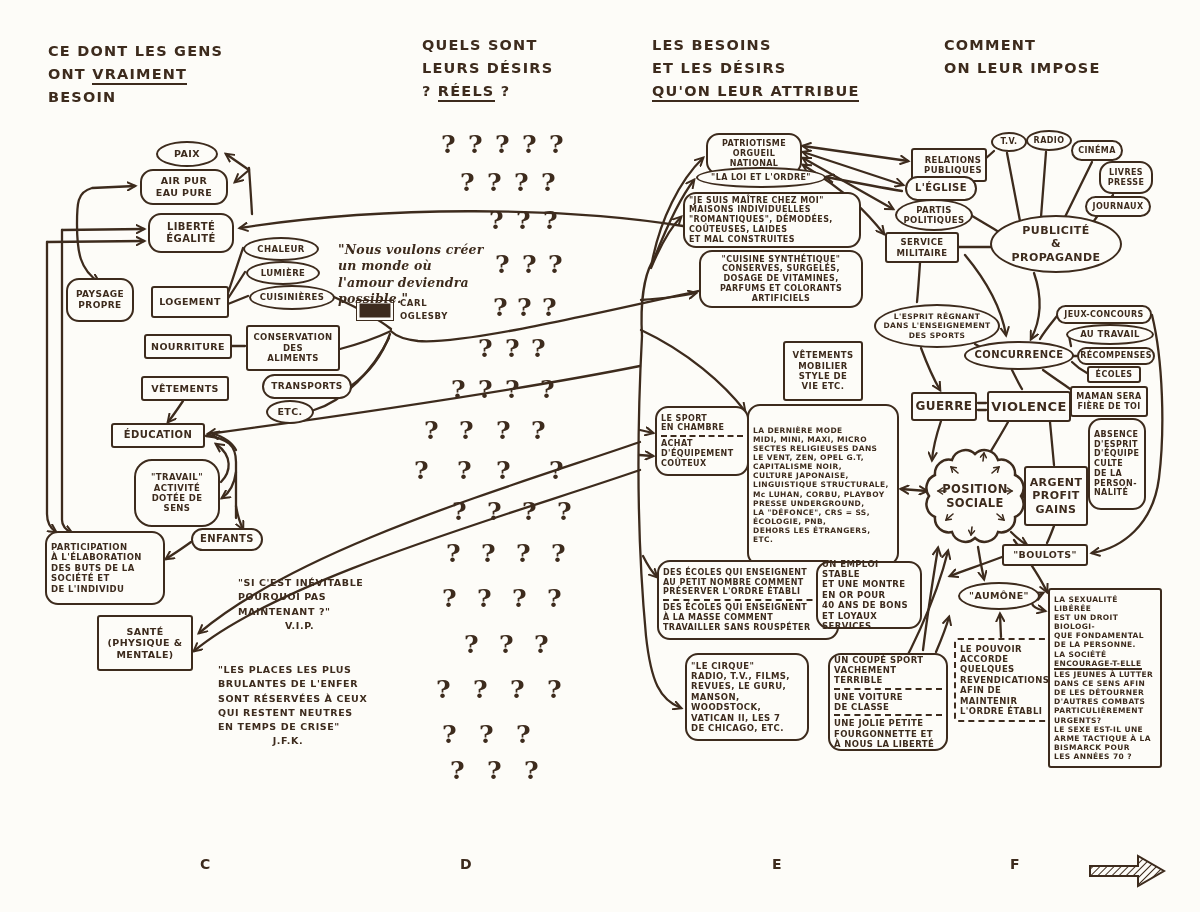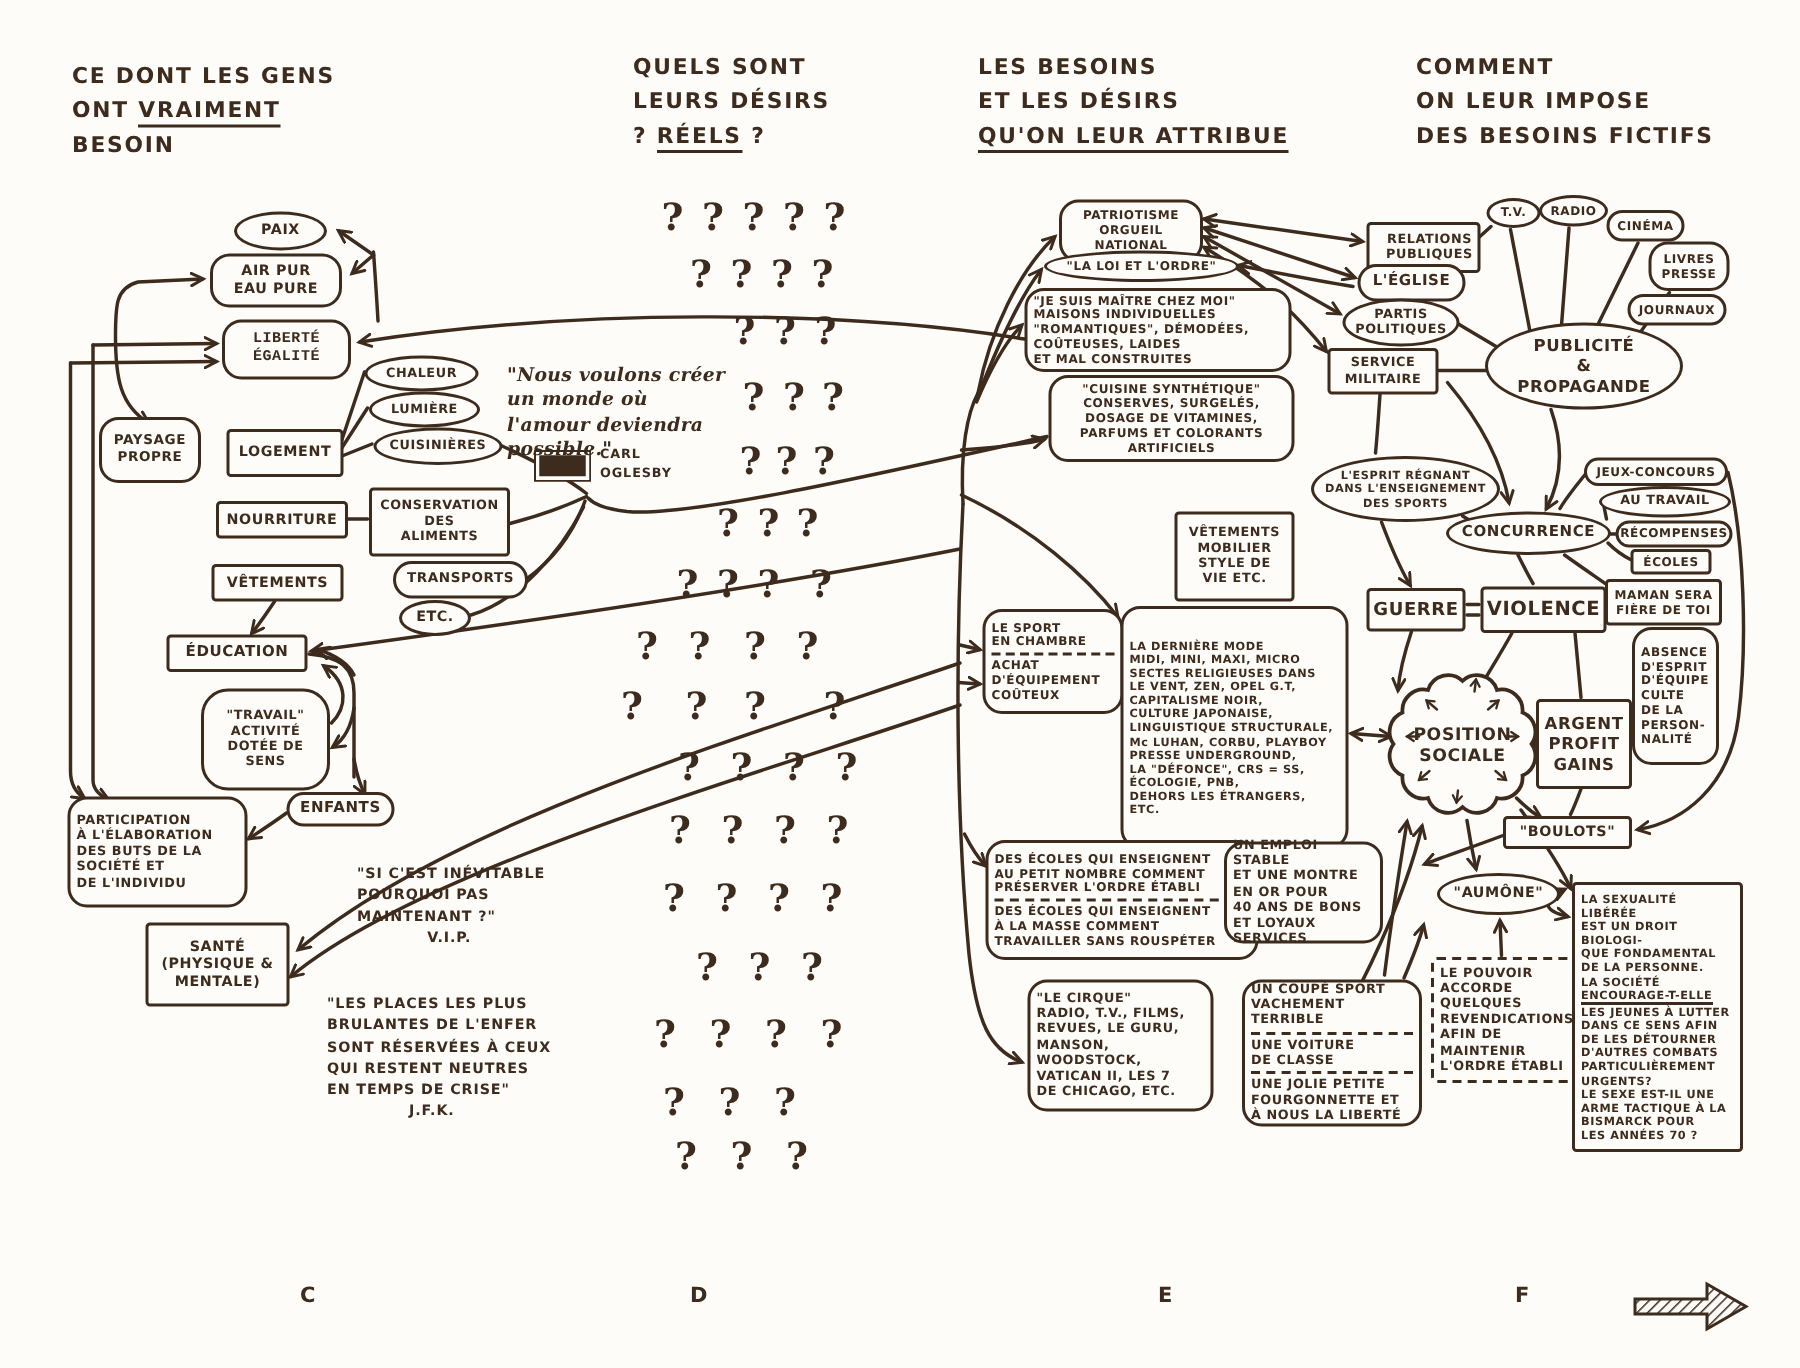--- a/index.html
+++ b/index.html
@@ -162,31 +162,31 @@
       <polygon points="1090,866 1138,866 1138,856 1164,871 1138,886 1138,876 1090,876" fill="url(#hatchp)" stroke="#3d2b1d" stroke-width="2"></polygon>
     </g>
   </svg>
 
   <div class="plaque" style="left:356px;top:300px;width:36px;height:19px;"></div>
 
   <div id="hdrs">
       <div class="hdr" style="left: 48px; top: 40px;"><span class="ln-t" style="display: block;"><span>CE DONT LES GENS</span></span><span class="ln-t" style="display: block;"><span>ONT </span><u>VRAIMENT</u></span><span class="ln-t" style="display: block;"><span>BESOIN</span></span></div>
       <div class="hdr" style="left: 422px; top: 34px;"><span class="ln-t" style="display: block;"><span>QUELS SONT</span></span><span class="ln-t" style="display: block;"><span>LEURS DÉSIRS</span></span><span class="ln-t" style="display: block;"><span>? </span><u>RÉELS</u><span> ?</span></span></div>
       <div class="hdr" style="left: 652px; top: 34px;"><span class="ln-t" style="display: block;"><span>LES BESOINS</span></span><span class="ln-t" style="display: block;"><span>ET LES DÉSIRS</span></span><span class="ln-t" style="display: block;"><u>QU'ON LEUR ATTRIBUE</u></span></div>
-      <div class="hdr" style="left: 944px; top: 34px;"><span class="ln-t" style="display: block;"><span>COMMENT</span></span><span class="ln-t" style="display: block;"><span>ON LEUR IMPOSE</span></span><span class="ln-t" style="display: block;"><span>DES BESOINS FICTIFS</span></span></div>
+      <div class="hdr" style="left: 944px; top: 34px;"><span class="ln-t" style="display: block;"><span>COMMENT</span></span><span class="ln-t" style="display: block;"><span>ON LEUR IMPOSE</span></span></div>
     </div>
   <div id="nodes">
       <div class="node oval" style="left: 156px; top: 141px; width: 62px; height: 26px; font-size: 9.5px;">
         <span class="ln-t"><span>PAIX</span></span>
       </div>
       <div class="node rounded" style="left: 140px; top: 169px; width: 88px; height: 36px; font-size: 9.5px;">
         <span class="ln-t"><span>AIR PUR</span></span>
         <span class="ln-t"><span>EAU PURE</span></span>
       </div>
-      <div class="node rounded" style="left: 148px; top: 213px; width: 86px; height: 40px; font-size: 10px; font-family: Liberation Mono, monospace;">
+      <div class="node rounded" style="left: 148px; top: 213px; width: 86px; height: 40px; font-size: 10px;">
         <span class="ln-t"><span>LIBERTÉ</span></span>
         <span class="ln-t"><span>ÉGALITÉ</span></span>
       </div>
       <div class="node rounded" style="left: 66px; top: 278px; width: 68px; height: 44px; font-size: 9px;">
         <span class="ln-t"><span>PAYSAGE</span></span>
         <span class="ln-t"><span>PROPRE</span></span>
       </div>
       <div class="node oval" style="left: 243px; top: 237px; width: 76px; height: 24px; font-size: 8.5px;">
         <span class="ln-t"><span>CHALEUR</span></span>
       </div>

